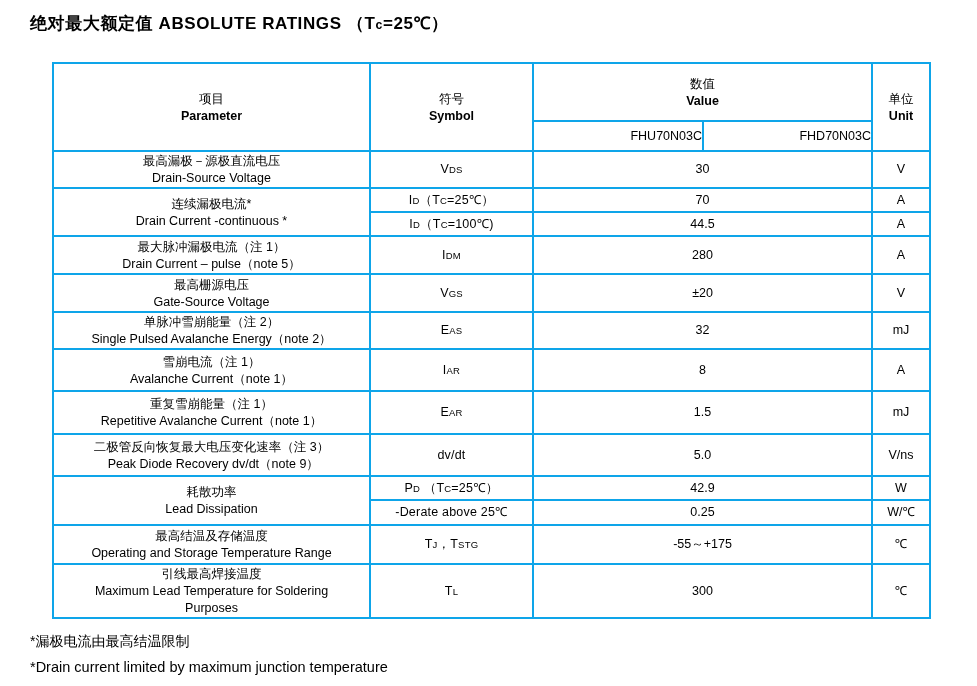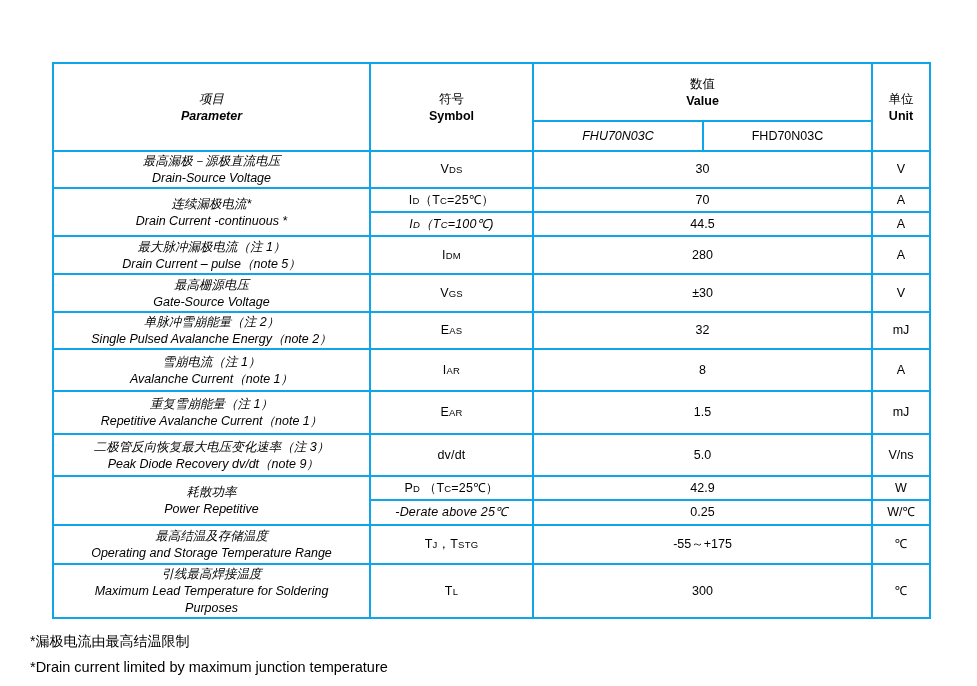--- a/index.html
+++ b/index.html
@@ -33,40 +33,41 @@
     font-weight: normal;
     vertical-align: middle;
     text-align: center;
     font-size: 12.5px;
     line-height: 17px;
     overflow: hidden;
   }
   tr.grp > td { border-top-width: 2px; }
   .ratings thead tr:first-child > th { border-top-width: 2px; }
   .ratings tbody tr:first-child > td { border-top-width: 2px; }
-  .ratings th:first-child, .ratings td:first-child { border-left-width: 2px; font-style: italic; }
+  .ratings th:first-child, .ratings td:first-child { border-left-width: 2px; }
   .ratings th:last-child, .ratings td:last-child { border-right-width: 2px; }
 
   .cell-left { text-align: left; padding: 2px 6px 3px 7px; }
   .zh { font-size: 12.5px; line-height: 18px; }
   .en { font-size: 12.5px; line-height: 17px; white-space: pre-wrap; }
   th .en { font-weight: bold; }
-  .models th { font-size: 12.5px; }
+  .models th { font-size: 12.5px; text-align: right; }
   .sym .sb, .val .sb { font-size: 9.5px; }
   .sym { letter-spacing: 0.2px; }
 
   .footnote { position: absolute; left: 30px; font-size: 14px; }
   .footnote-zh { top: 633px; font-size: 14px; }
   .footnote-en { top: 659px; font-size: 14.5px; }
 </style>
 </head>
 <body>
 
 <div class="page">
 
+  <div class="title"><span>绝对最大额定值 ABSOLUTE RATINGS （T</span><span class="sb">c</span><span>=25℃）</span></div>
 
   <table class="ratings">
     <colgroup>
       <col style="width:317px">
       <col style="width:163px">
       <col style="width:170px">
       <col style="width:169px">
       <col style="width:58px">
     </colgroup>
     <thead>
@@ -125,21 +126,21 @@
         <td class="sym"><span>I</span><span class="sb">DM</span></td>
         <td class="val" colspan="2">280</td>
         <td class="unit">A</td>
       </tr>
       <tr class="grp" style="height:38px">
         <td class="cell-left">
           <div class="zh">最高栅源电压</div>
           <div class="en">Gate-Source Voltage</div>
         </td>
         <td class="sym"><span>V</span><span class="sb">GS</span></td>
-        <td class="val" colspan="2">±30</td>
+        <td class="val" colspan="2">±20</td>
         <td class="unit">V</td>
       </tr>
       <tr class="grp" style="height:28px">
         <td class="cell-left">
           <div class="zh">单脉冲雪崩能量（注 2）</div>
           <div class="en">Single Pulsed Avalanche Energy（note 2）</div>
         </td>
         <td class="sym"><span>E</span><span class="sb">AS</span></td>
         <td class="val" colspan="2">32</td>
         <td class="unit">mJ</td>
@@ -167,21 +168,21 @@
           <div class="zh">二极管反向恢复最大电压变化速率（注 3）</div>
           <div class="en"> Peak Diode Recovery dv/dt（note 9）</div>
         </td>
         <td class="sym"><span>dv/dt</span></td>
         <td class="val" colspan="2">5.0</td>
         <td class="unit">V/ns</td>
       </tr>
       <tr class="grp" style="height:24px">
         <td rowspan="2" class="cell-left">
           <div class="zh">耗散功率</div>
-          <div class="en">Power Repetitive</div>
+          <div class="en">Lead Dissipation</div>
         </td>
         <td class="sym"><span>P</span><span class="sb">D</span><span> （T</span><span class="sb">C</span><span>=25℃）</span></td>
         <td class="val" colspan="2">42.9</td>
         <td class="unit">W</td>
       </tr>
       <tr style="height:25px">
         <td class="sym"><span>-Derate above 25℃</span></td>
         <td class="val" colspan="2">0.25</td>
         <td class="unit">W/℃</td>
       </tr>

